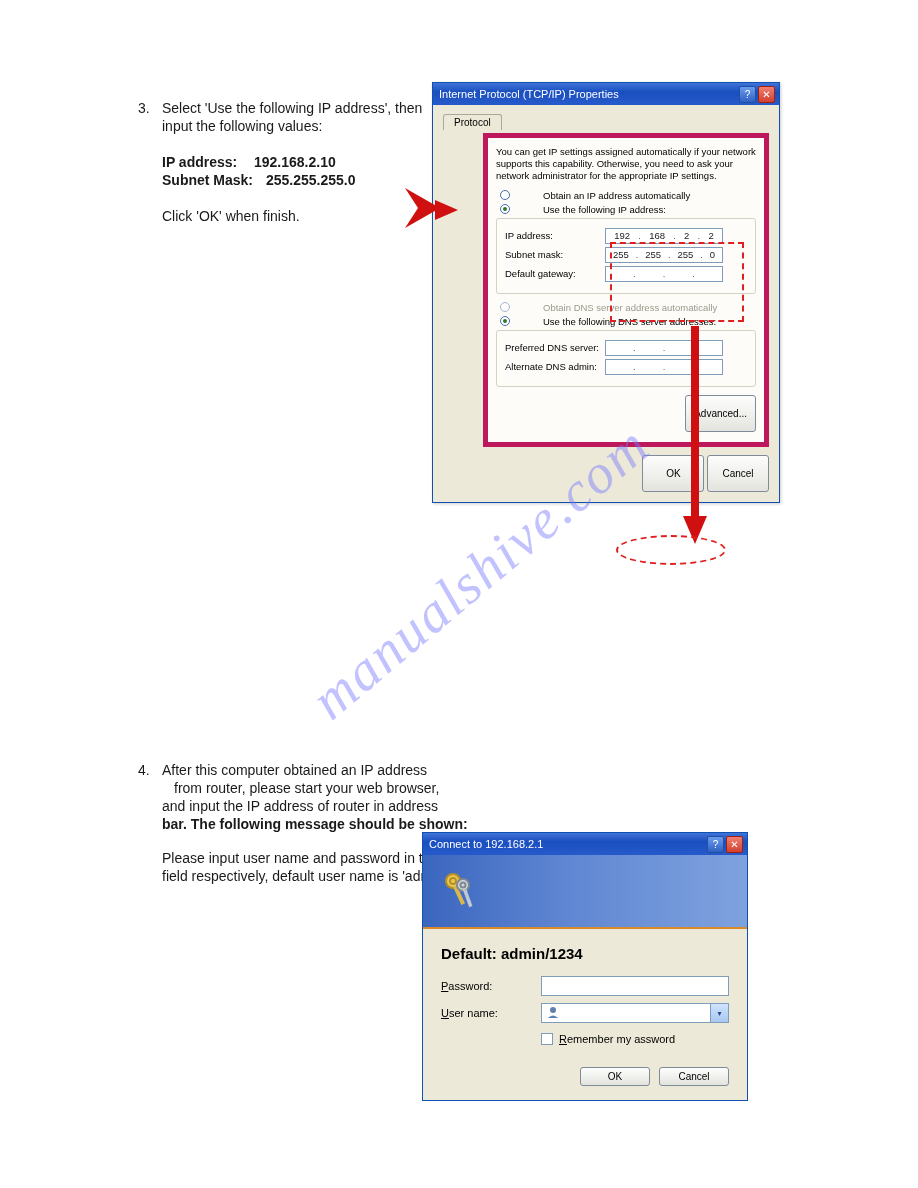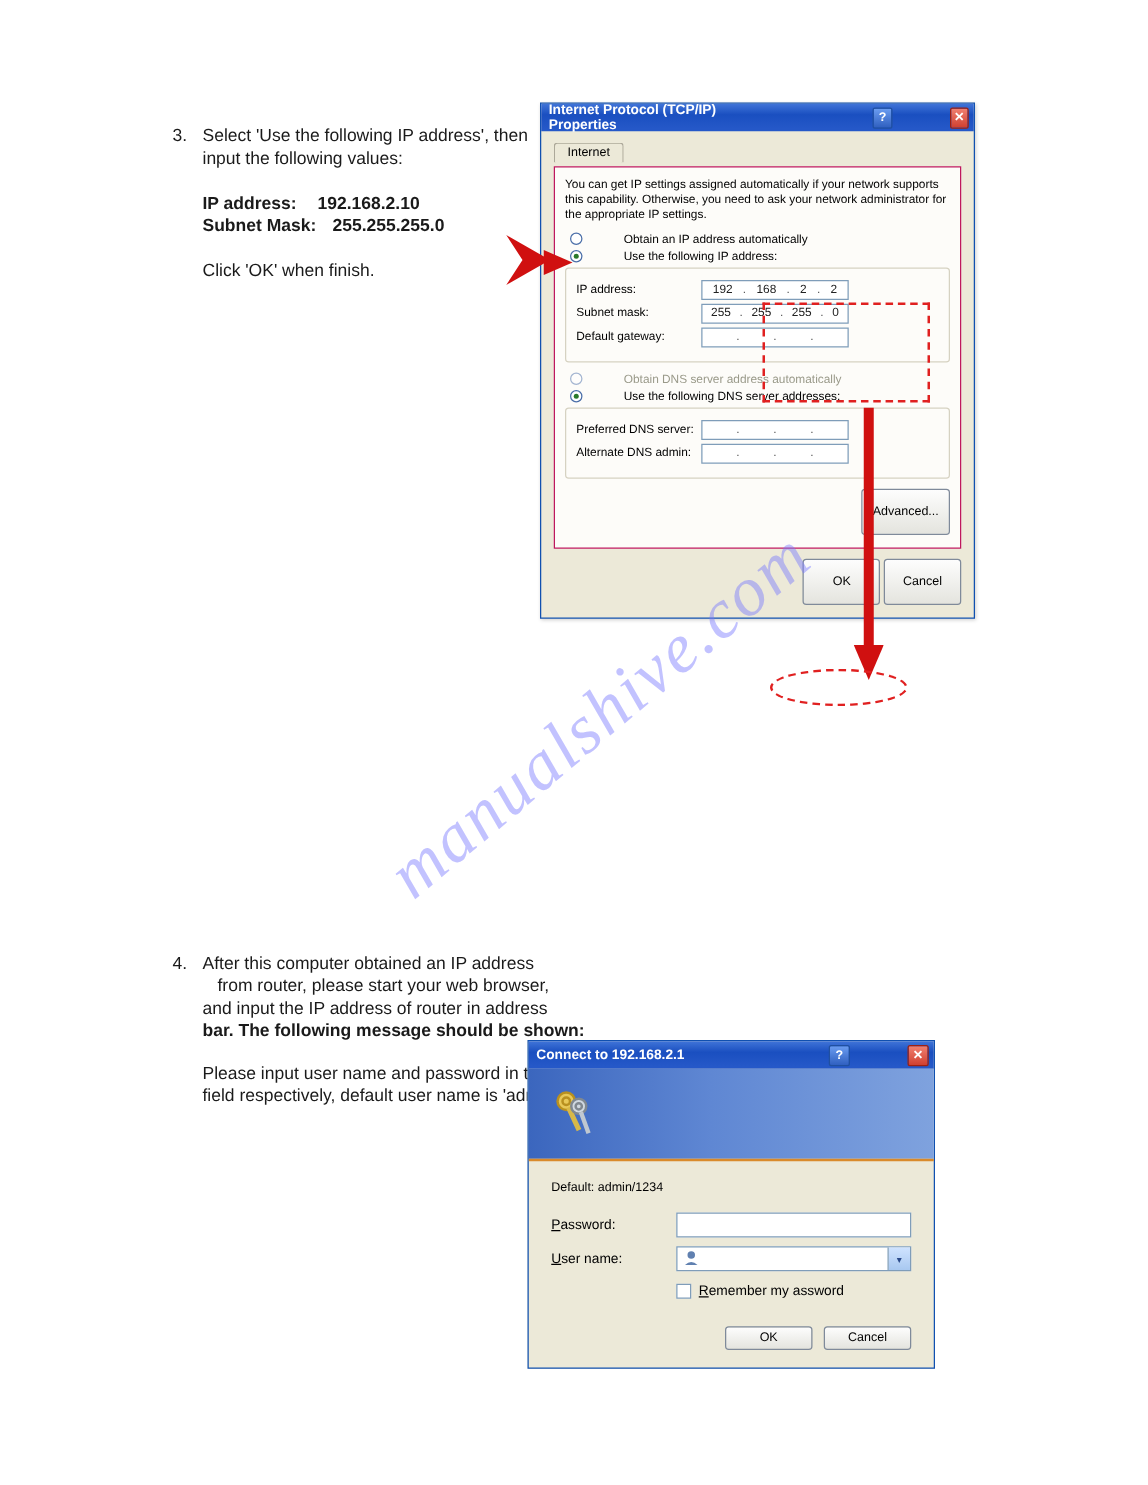--- a/index.html
+++ b/index.html
@@ -42,23 +42,22 @@
     font-size: 9.5px;
     box-shadow: 1px 1px 3px rgba(0,0,0,0.2);
   }
   .dlg1 .titlebar, .dlg2 .titlebar {
     background: linear-gradient(to bottom, #4074d8, #1a4fc0 40%, #2558c8 90%);
     color: #fff;
     height: 22px;
     display: flex;
     align-items: center;
     padding: 0 4px 0 6px;
-    font-weight: bold;
+    font-weight: normal;
     font-size: 11px;
-    gap: 44px;
   }
   .dlg1 .titlebar .spacer, .dlg2 .titlebar .spacer { flex: 1; }
   .title-btn {
     width: 17px; height: 17px;
     margin-left: 2px;
     border-radius: 2px;
     display: flex; align-items: center; justify-content: center;
     font-size: 10px;
     color: #fff;
   }
@@ -72,23 +71,24 @@
     background: #ece9d8;
     border: 1px solid #aca899;
     border-bottom: none;
     border-top-left-radius: 3px;
     border-top-right-radius: 3px;
     font-size: 10px;
     position: relative;
     top: 1px;
   }
   .tab-panel {
-    border: 1px solid #be185d;
+    border: 5px solid #be185d;
     padding: 8px 8px 10px 8px;
     background: #fdfcf9;
+    margin-left: 40px;
   }
   .intro { font-size: 9.5px; margin-bottom: 8px; line-height: 1.25; }
   .radio-row { display: flex; align-items: center; font-size: 9.5px; margin: 3px 0 3px 4px; gap: 28px; }
   .radio {
     width: 10px; height: 10px;
     border: 1px solid #4a6ea8;
     border-radius: 50%;
     margin-right: 5px;
     display: inline-flex; align-items: center; justify-content: center;
     background: #fff;
@@ -166,21 +166,21 @@
     height: 74px;
     background: linear-gradient(to right, #3b66be 0%, #5f87d3 45%, #7fa2de 100%);
     position: relative;
     border-bottom: 2px solid #d98a2b;
   }
   .banner-icon {
     position: absolute; left: 14px; top: 12px;
     width: 46px; height: 46px;
   }
   .dlg2 .content { padding: 16px 18px 14px 18px; }
-  .def-line { font-size: 10px; margin-bottom: 14px; }
+  .def-line { font-size: 15px; margin-bottom: 14px; font-weight: bold; }
   .auth-row { display: flex; align-items: center; margin: 7px 0; font-size: 11px; }
   .auth-row .albl { width: 100px; }
   .auth-input {
     flex: 1;
     height: 20px;
     border: 1px solid #7f9db9;
     background: #fff;
     display: flex; align-items: center;
   }
   .combo-arrow {
@@ -223,21 +223,21 @@
 </svg>
 
 <div class="dlg1">
   <div class="titlebar">
     <span>Internet Protocol (TCP/IP) Properties</span>
     <span class="spacer"></span>
     <span class="title-btn help">?</span>
     <span class="title-btn close">✕</span>
   </div>
   <div class="body">
-    <div class="tabs"><span class="tab">Internet</span></div>
+    <div class="tabs"><span class="tab">Protocol</span></div>
     <div class="tab-panel">
       <div class="intro">You can get IP settings assigned automatically if your network supports this capability. Otherwise, you need to ask your network administrator for the appropriate IP settings.</div>
 
       <div class="radio-row">
         <span class="radio"></span>
         <span>Obtain an IP address automatically</span>
       </div>
       <div class="radio-row">
         <span class="radio checked"></span>
         <span>Use the following IP address:</span>

